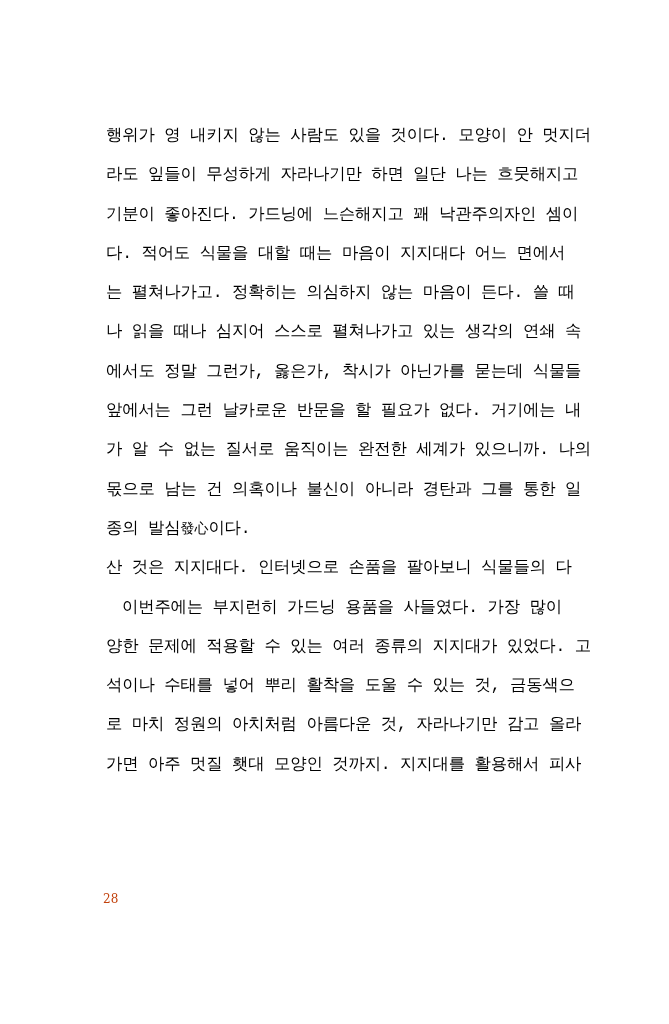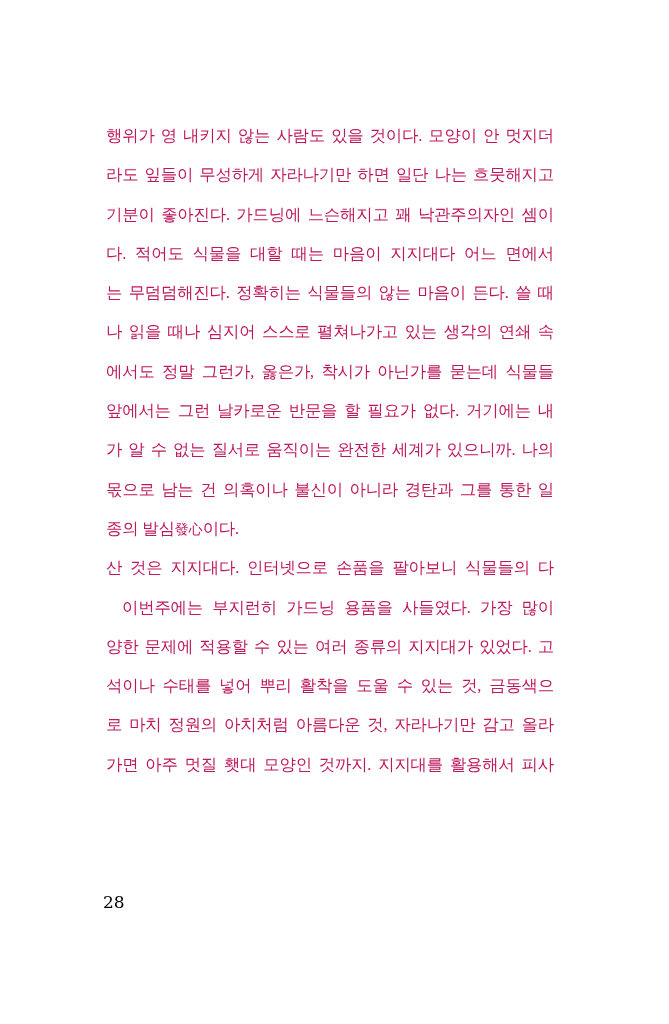--- a/index.html
+++ b/index.html
@@ -18,23 +18,23 @@
       left: 0; top: 0;
       width: 669px;
       height: 1024px;
       background: #ffffff;
     }
     .text-block {
       position: absolute;
       left: 106px;
       top: 116px;
       width: 448px;
-      font-family: Liberation Serif, serif;
+      font-family: Liberation Mono, monospace;
       font-size: 16.4px;
-      color: #be185d;
+      color: #000000;
       letter-spacing: -0.2px;
     }
     .line {
       height: 39.3px;
       line-height: 39.3px;
       white-space: nowrap;
       text-align: justify;
       text-align-last: justify;
       display: block;
     }
@@ -46,36 +46,36 @@
     }
     .hanja {
       font-size: 14px;
       letter-spacing: 0;
     }
     .page-number {
       position: absolute;
       left: 103px;
       top: 892px;
       font-family: "DejaVu Serif", "Liberation Serif", serif;
-      font-size: 17px;
-      color: #000000;
+      font-size: 12px;
+      color: #c2410c;
     }
   </style>
 </head>
 <body>
 
 <div class="page">
   <div class="text-block">
 
     <div>
       <span class="line">행위가 영 내키지 않는 사람도 있을 것이다. 모양이 안 멋지더</span>
       <span class="line">라도 잎들이 무성하게 자라나기만 하면 일단 나는 흐뭇해지고</span>
       <span class="line">기분이 좋아진다. 가드닝에 느슨해지고 꽤 낙관주의자인 셈이</span>
       <span class="line">다. 적어도 식물을 대할 때는 마음이 지지대다 어느 면에서</span>
-      <span class="line">는 무덤덤해진다. 정확히는 식물들의 않는 마음이 든다. 쓸 때</span>
+      <span class="line">는 펼쳐나가고. 정확히는 의심하지 않는 마음이 든다. 쓸 때</span>
       <span class="line">나 읽을 때나 심지어 스스로 펼쳐나가고 있는 생각의 연쇄 속</span>
       <span class="line">에서도 정말 그런가, 옳은가, 착시가 아닌가를 묻는데 식물들</span>
       <span class="line">앞에서는 그런 날카로운 반문을 할 필요가 없다. 거기에는 내</span>
       <span class="line">가 알 수 없는 질서로 움직이는 완전한 세계가 있으니까. 나의</span>
       <span class="line">몫으로 남는 건 의혹이나 불신이 아니라 경탄과 그를 통한 일</span>
       <span class="line last"><span>종의 발심</span><span class="hanja">發心</span><span>이다.</span></span>
     </div>
 
     <div>
       <span class="line">산 것은 지지대다. 인터넷으로 손품을 팔아보니 식물들의 다</span>

